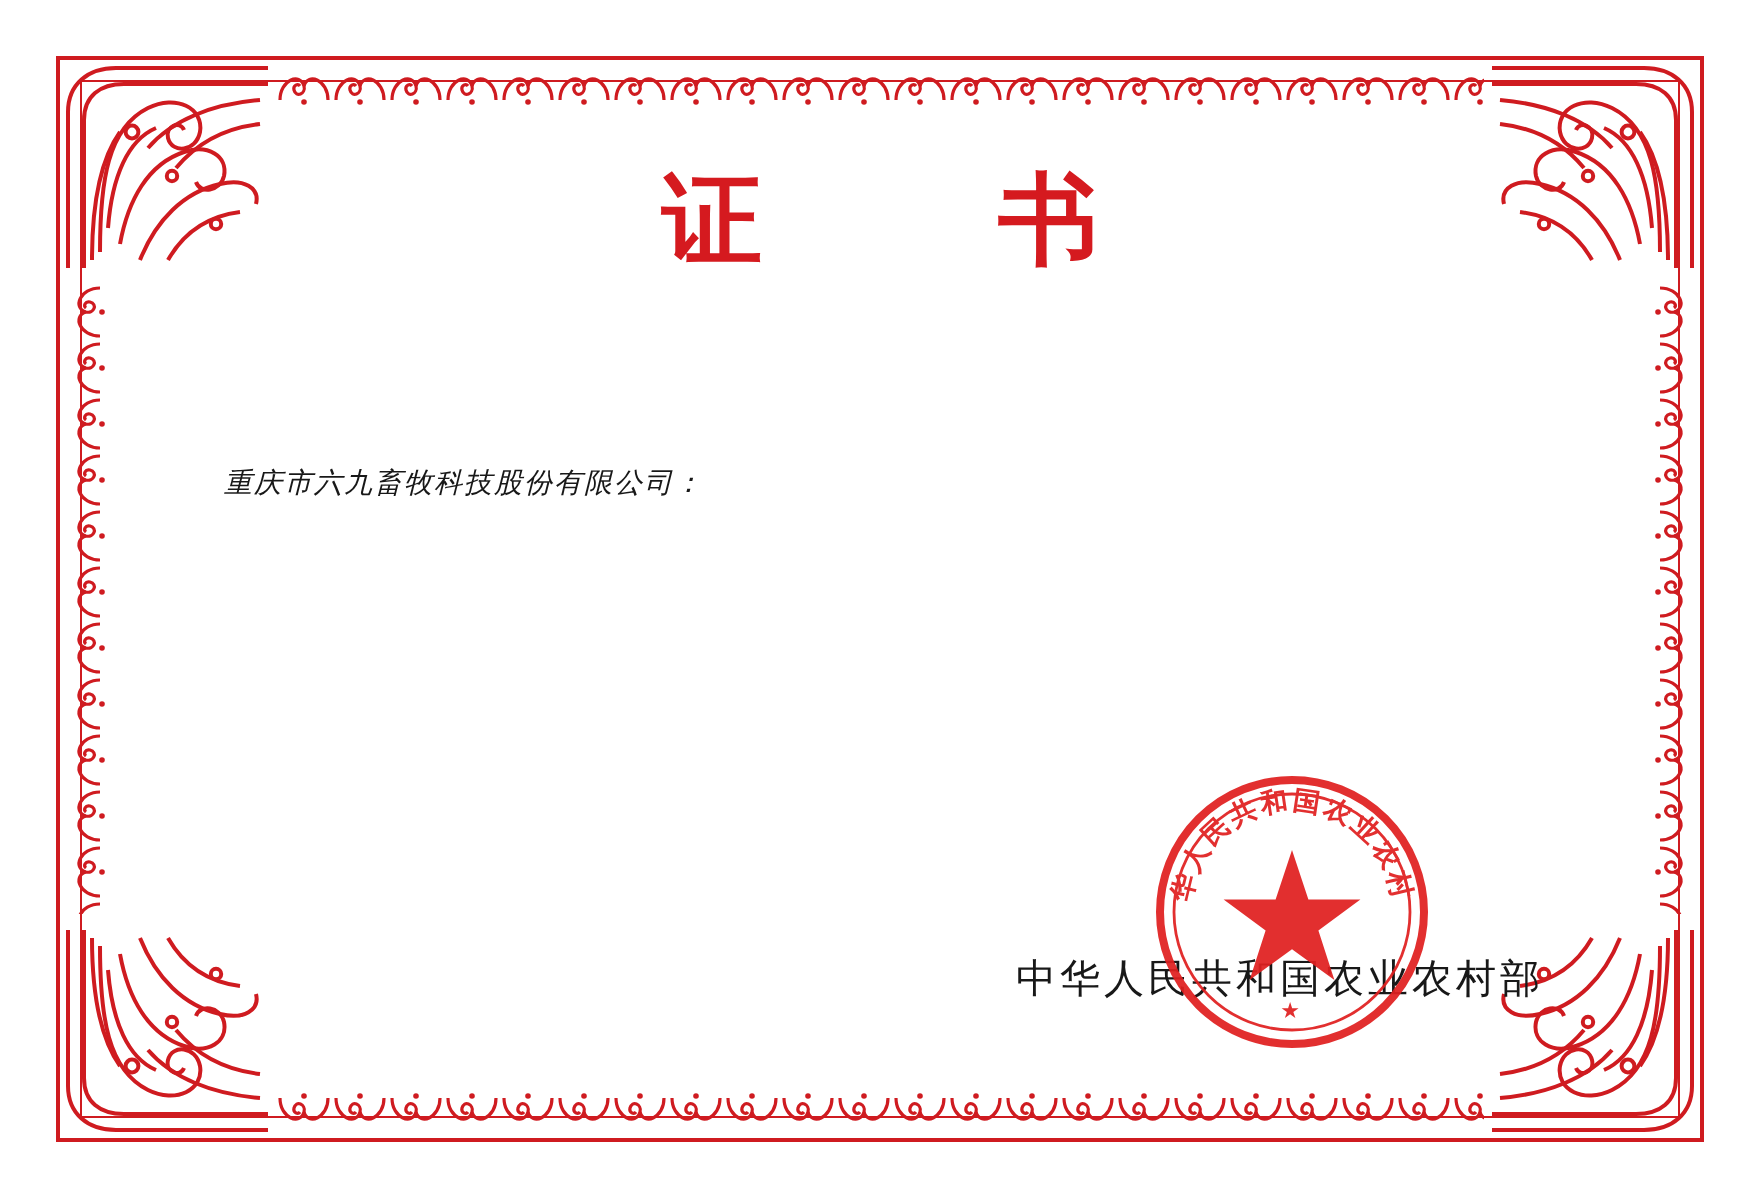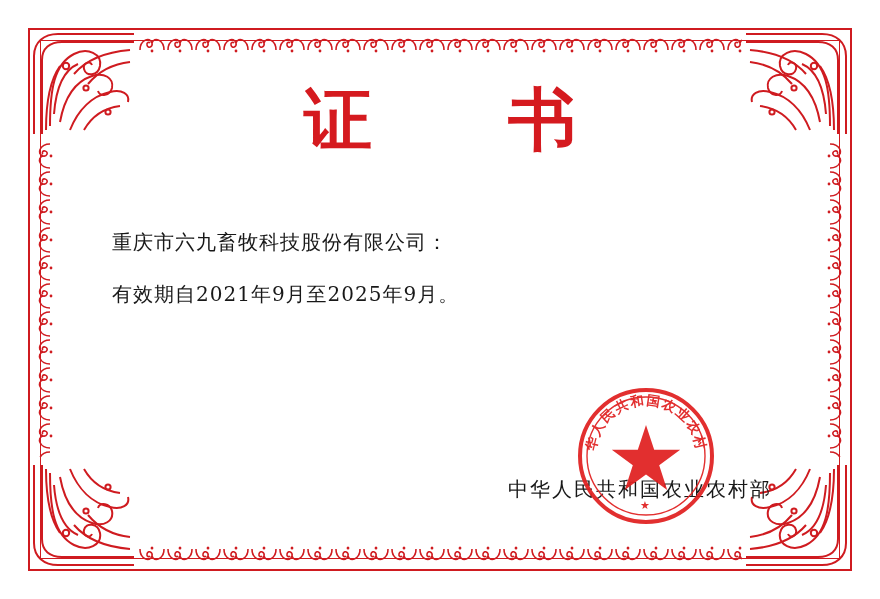--- a/index.html
+++ b/index.html
@@ -78,38 +78,39 @@
 
   
   .title {
     position: absolute;
     top: 82px;
     left: 0;
     right: 0;
     text-align: center;
     color: #d51a1f;
     font-family: "DejaVu Serif", serif;
-    font-size: 68px;
+    font-size: 50px;
     font-weight: bold;
     letter-spacing: 34px;
     text-indent: 34px;
     line-height: 1.1;
   }
 
   
   .body-block {
     position: absolute;
     left: 112px;
     right: 112px;
     top: 218px;
     color: #181818;
     font-family: "DejaVu Serif", serif;
-    font-size: 20px;
+    font-size: 14px;
     line-height: 48px;
     letter-spacing: 1px;
+    font-style: italic;
   }
   .salutation { margin: 0 0 4px 0; }
   .para {
     margin: 0;
     text-indent: 2.4em;
   }
   .para-2 {
     margin: 0;
     text-indent: 0;
   }
@@ -258,21 +259,20 @@
         <path d="M100 20 C76 22, 56 30, 44 44"></path>
         <path d="M100 32 C82 34, 68 42, 58 54"></path>
       </g>
     </svg>
   </div>
 
   <div class="title">证　书</div>
 
   <div class="body-block">
     <p class="salutation">重庆市六九畜牧科技股份有限公司：</p>
-    <p class="para-2">有效期自2021年9月至2025年9月。</p>
   </div>
 
   <div class="seal">
     <svg width="142" height="142" viewBox="0 0 142 142" xmlns="http://www.w3.org/2000/svg">
       <defs>
         <path id="sealarc" d="M 71,71 m -54,0 a 54,54 0 1,1 108,0" transform="rotate(0 71 71)"></path>
         <path id="sealarcTop" d="M 20,71 A 51,51 0 0 1 122,71"></path>
       </defs>
       <circle cx="71" cy="71" r="66" fill="none" stroke="#e02020" stroke-width="4"></circle>
       <circle cx="71" cy="71" r="59" fill="none" stroke="#e02020" stroke-width="1.4"></circle>

